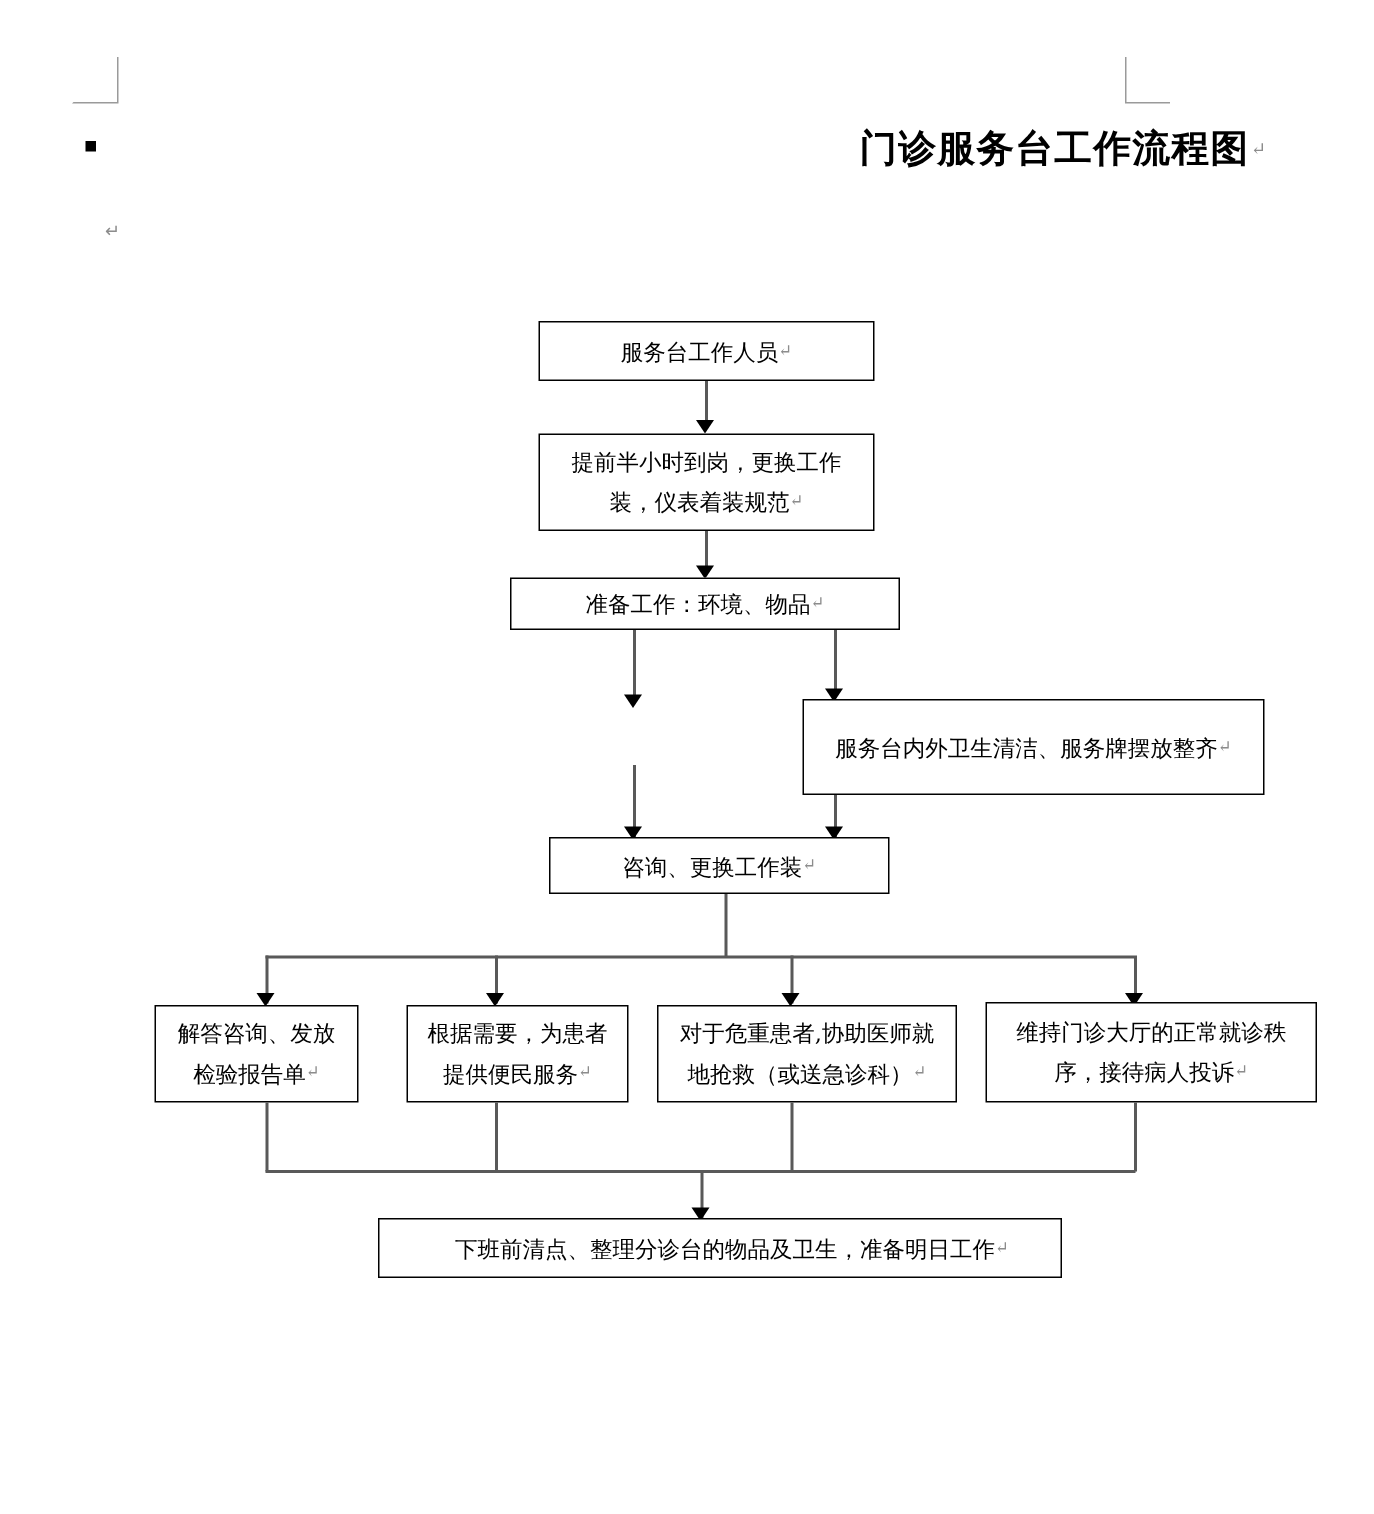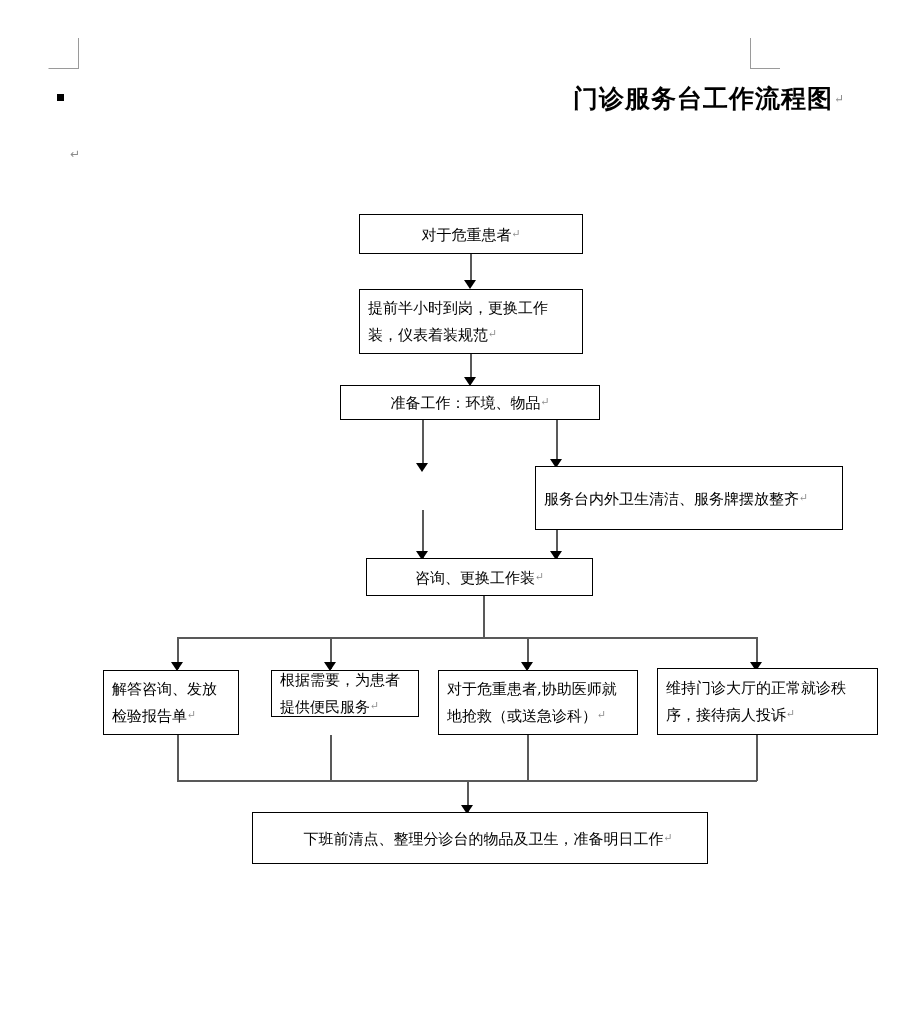--- a/index.html
+++ b/index.html
@@ -108,21 +108,21 @@
     align-items: center;
     z-index: 5;
   }
   .node .txt {
     display: block;
     width: 100%;
     padding: 0 8px;
     box-sizing: border-box;
   }
   .node.center .txt { text-align: center; }
-  .node.left   .txt { text-align: left; }
+  .node.left   .txt { text-align: center; }
   .node .mark {
     font-size: 11px;
     color: #8c8c8c;
     vertical-align: 3px;
   }
 
   
   .vline, .hline {
     position: absolute;
     background: #595959;
@@ -190,21 +190,21 @@
   <div class="vline" style="left:177px; top:735px; height:46px;"></div>
   <div class="vline" style="left:330px; top:735px; height:46px;"></div>
   <div class="vline" style="left:527px; top:735px; height:46px;"></div>
   <div class="vline" style="left:756px; top:735px; height:46px;"></div>
   <div class="hline" style="left:177px; top:780px; width:580px;"></div>
 
   <div class="vline" style="left:467px; top:780px; height:32px;"></div>
   <div class="arrowhead" style="left:461px; top:805px;"></div>
 
   <div class="node center" style="left:359px; top:214px; width:224px; height:40px;">
-    <span class="txt"><span>对于危重患者</span><span class="mark">↵</span></span>
+    <span class="txt"><span>服务台工作人员</span><span class="mark">↵</span></span>
   </div>
 
   <div class="node left" style="left:359px; top:289px; width:224px; height:65px;">
     <span class="txt"><span>提前半小时到岗，更换工作装，仪表着装规范</span><span class="mark">↵</span></span>
   </div>
 
   <div class="node center" style="left:340px; top:385px; width:260px; height:35px;">
     <span class="txt"><span>准备工作：环境、物品</span><span class="mark">↵</span></span>
   </div>
 
@@ -214,29 +214,29 @@
   </div>
 
   <div class="node center" style="left:366px; top:558px; width:227px; height:38px;">
     <span class="txt"><span>咨询、更换工作装</span><span class="mark">↵</span></span>
   </div>
 
   <div class="node left" style="left:103px; top:670px; width:136px; height:65px;">
     <span class="txt"><span>解答咨询、发放检验报告单</span><span class="mark">↵</span></span>
   </div>
 
-  <div class="node left" style="left:271px; top:670px; width:148px; height:47px;">
+  <div class="node left" style="left:271px; top:670px; width:148px; height:65px;">
     <span class="txt"><span>根据需要，为患者提供便民服务</span><span class="mark">↵</span></span>
   </div>
 
   <div class="node left" style="left:438px; top:670px; width:200px; height:65px;">
     <span class="txt"><span>对于危重患者,协助医师就地抢救（或送急诊科）</span><span class="mark">↵</span></span>
   </div>
 
   <div class="node left" style="left:657px; top:668px; width:221px; height:67px;">
     <span class="txt"><span>维持门诊大厅的正常就诊秩序，接待病人投诉</span><span class="mark">↵</span></span>
   </div>
 
-  <div class="node center" style="left:252px; top:812px; width:456px; height:52px;padding-left:16px;">
+  <div class="node center" style="left:252px; top:812px; width:456px; height:40px;padding-left:16px;">
     <span class="txt"><span>下班前清点、整理分诊台的物品及卫生，准备明日工作</span><span class="mark">↵</span></span>
   </div>
 
 </div>
 
 </body></html>

